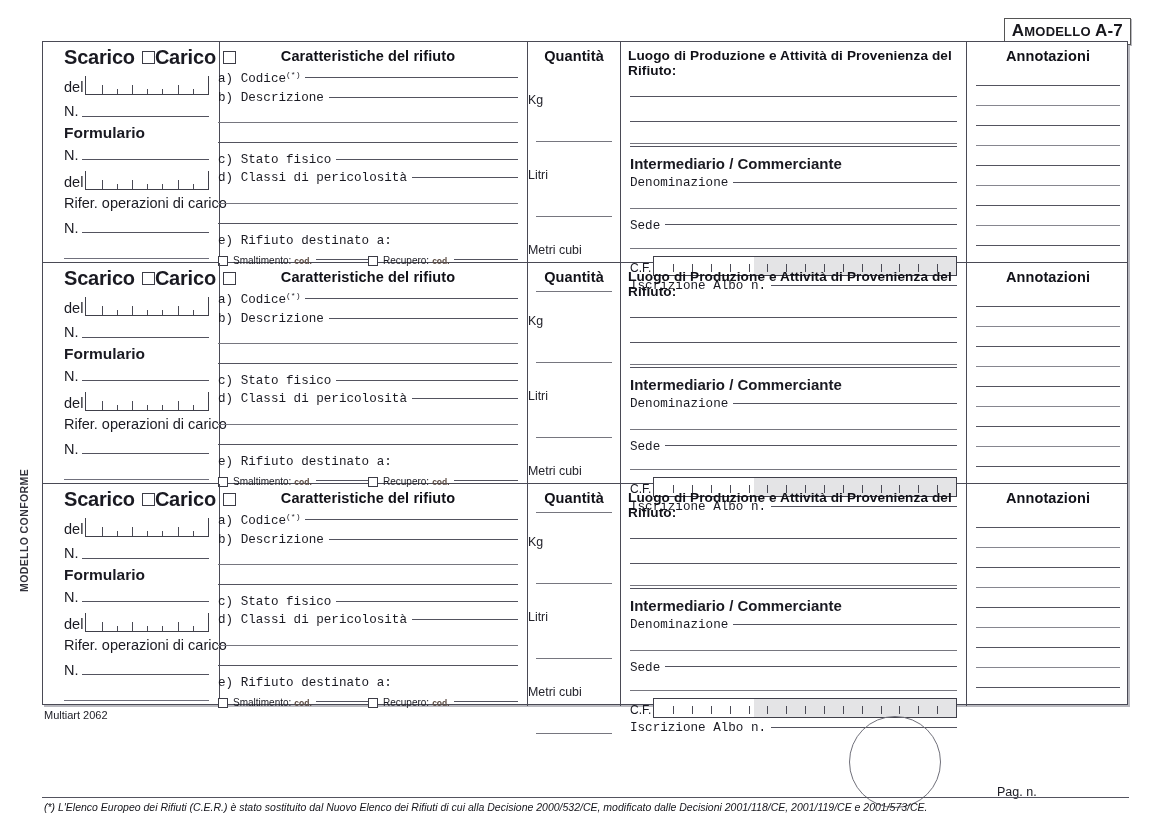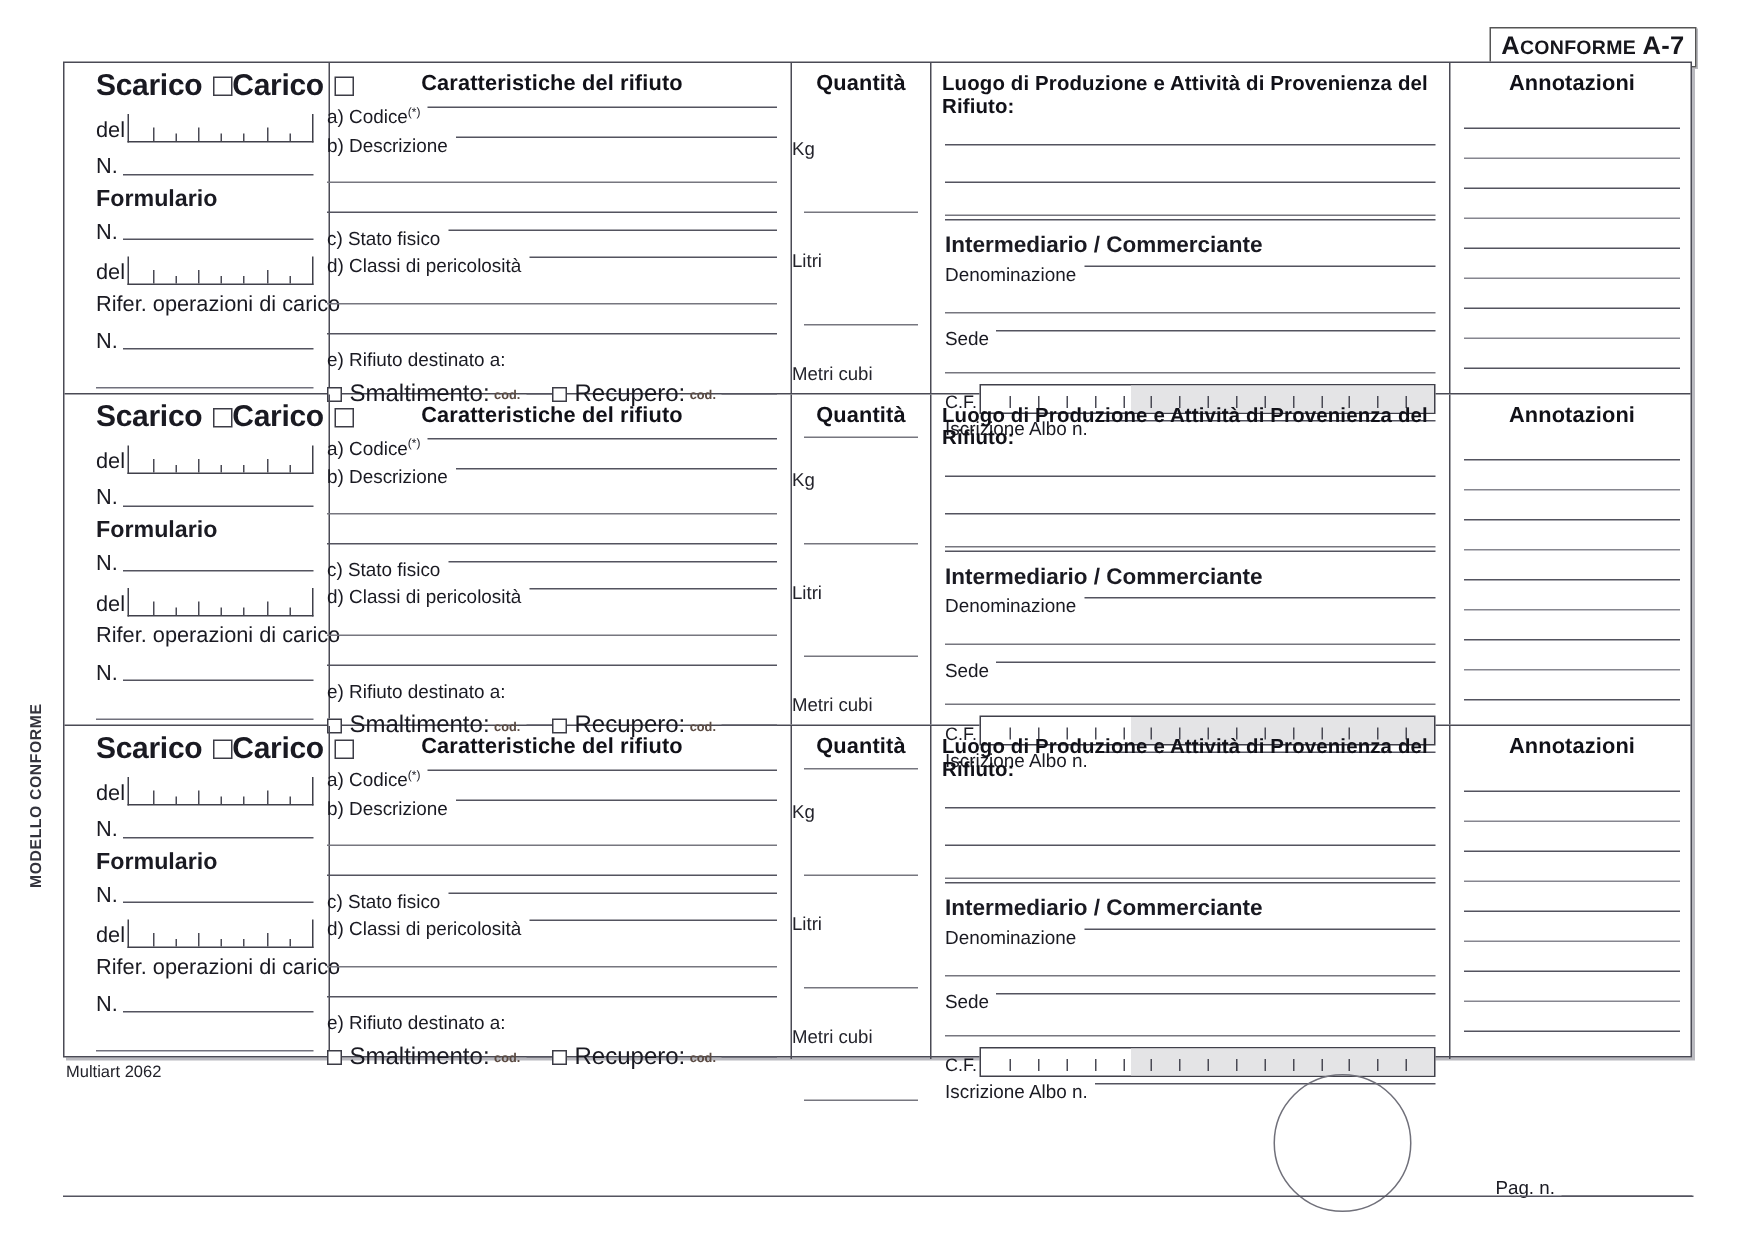--- a/index.html
+++ b/index.html
@@ -79,31 +79,31 @@
     border-bottom:1.3px solid #40404a;
     border-left:1.3px solid #40404a;
     border-right:1.3px solid #40404a;
     box-sizing:border-box;
   }
   .comb i{position:absolute;bottom:0;width:0;border-left:1.1px solid #4a4a55;}
   .comb i.t{height:9px;}
   .comb i.s{height:5px;}
 
   
-  .f-line{display:flex;align-items:flex-start;padding:0 9px;}
+  .f-line{display:flex;align-items:center;padding:0 9px;font-family:Liberation Mono, monospace;}
   .f-line .lb{font-size:12.6px;line-height:1;white-space:nowrap;padding-bottom:1px;}
   .f-line .rule{flex:1;border-bottom:1.05px solid #53535f;margin-left:5px;margin-bottom:3px;}
   .f-rule{margin:0 9px;border-bottom:1.05px solid #76767f;}
   .f-rule.dk{border-bottom:1.05px solid #53535f;}
   .sup{font-size:8px;vertical-align:super;}
   .cod{font-size:8.5px;color:#5a4a42;padding-left:3px;font-weight:bold;}
 
   .dest-row{display:flex;align-items:center;padding:0 9px;gap:0;}
   .dest-row .grp{display:flex;align-items:center;flex:1;}
-  .dest-row .nm{font-size:16px;padding-left:5px;white-space:nowrap;}
+  .dest-row .nm{font-size:10px;padding-left:5px;white-space:nowrap;}
   .dest-row .rl{flex:1;border-bottom:1.05px solid #53535f;margin-left:4px;margin-bottom:2px;}
 
   
   .q-cell{text-align:center;font-size:12.4px;color:#24242c;}
   .q-sep{margin:0 8px;border-bottom:1.1px solid #76767f;}
 
   
   .cf-wrap{display:flex;align-items:flex-end;padding:0 9px;}
   .cf-lb{font-size:12px;padding-bottom:1px;}
   .cf-box{
@@ -140,21 +140,21 @@
     position:absolute;left:44px;top:801px;width:1090px;
     font-size:10.5px;font-style:italic;color:#14141a;white-space:nowrap;
   }
 </style>
 </head>
 <body>
 
 <div class="page">
 
   <div class="allegato">
-    <span><span>A</span><span class="sc">CONFORME</span></span>
+    <span><span>A</span><span class="sc">MODELLO</span></span>
     <span>A-7</span>
   </div>
 
   <div class="tbl-shadow"></div>
   <div class="tbl" id="tbl">
       <div class="block">
         <div class="col c1"><div class="sc-row">
             <div class="pair">
               <span>Scarico</span>
               <span class="cbx"></span>
@@ -671,13 +671,14 @@
   <div class="vert">MODELLO CONFORME</div>
   <div class="multiart">Multiart 2062</div>
   <div class="circle"></div>
 
   <div class="pag">
     <span class="lb">Pag. n.</span>
     <span class="rule"></span>
   </div>
 
   <div class="foot-rule"></div>
+  <div class="foot-note">(*) L'Elenco Europeo dei Rifiuti (C.E.R.) è stato sostituito dal Nuovo Elenco dei Rifiuti di cui alla Decisione 2000/532/CE, modificato dalle Decisioni 2001/118/CE, 2001/119/CE e 2001/573/CE.</div>
 </div>
 
 </body></html>

